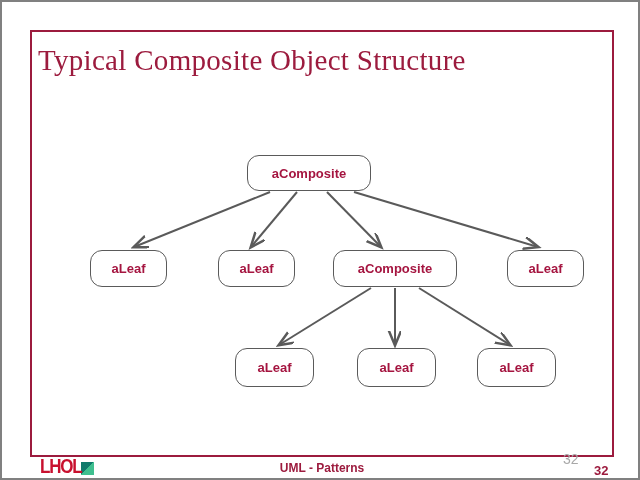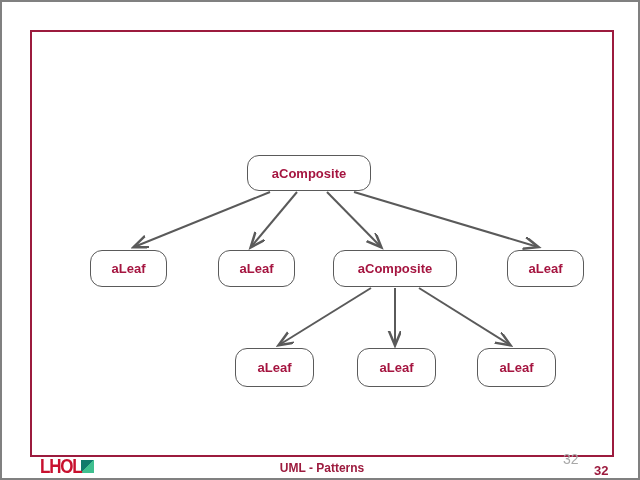--- a/index.html
+++ b/index.html
@@ -72,21 +72,21 @@
     white-space: nowrap;
     z-index: 2;
   }
 
   
   #footer-logo {
     position: absolute;
     left: 38px;
     top: 456px;
     display: flex;
-    align-items: center;
+    align-items: flex-end;
     z-index: 3;
   }
   #logo-word {
     font-family: "Liberation Sans", sans-serif;
     font-size: 17px;
     font-weight: bold;
     color: #C8102E;
     letter-spacing: -1.2px;
     transform: scaleY(1.15);
     line-height: 1;
@@ -128,20 +128,21 @@
     z-index: 3;
   }
 </style>
 </head>
 <body>
 
 <div id="slide">
 
   <div id="frame"></div>
 
+  <div id="title">Typical Composite Object Structure</div>
 
   <div id="diagram">
 
     <svg id="arrow-layer" width="640" height="480" viewBox="0 0 640 480">
       <defs>
         <marker id="ah" markerWidth="9" markerHeight="9" refX="7.2" refY="3.1" orient="auto" markerUnits="strokeWidth">
           <path d="M0,0 L7.5,3.1 L0,6.2" fill="none" stroke="#5A5A5A" stroke-width="1.25"></path>
         </marker>
       </defs>
       <g stroke="#5A5A5A" stroke-width="2" fill="none" marker-end="url(#ah)">

